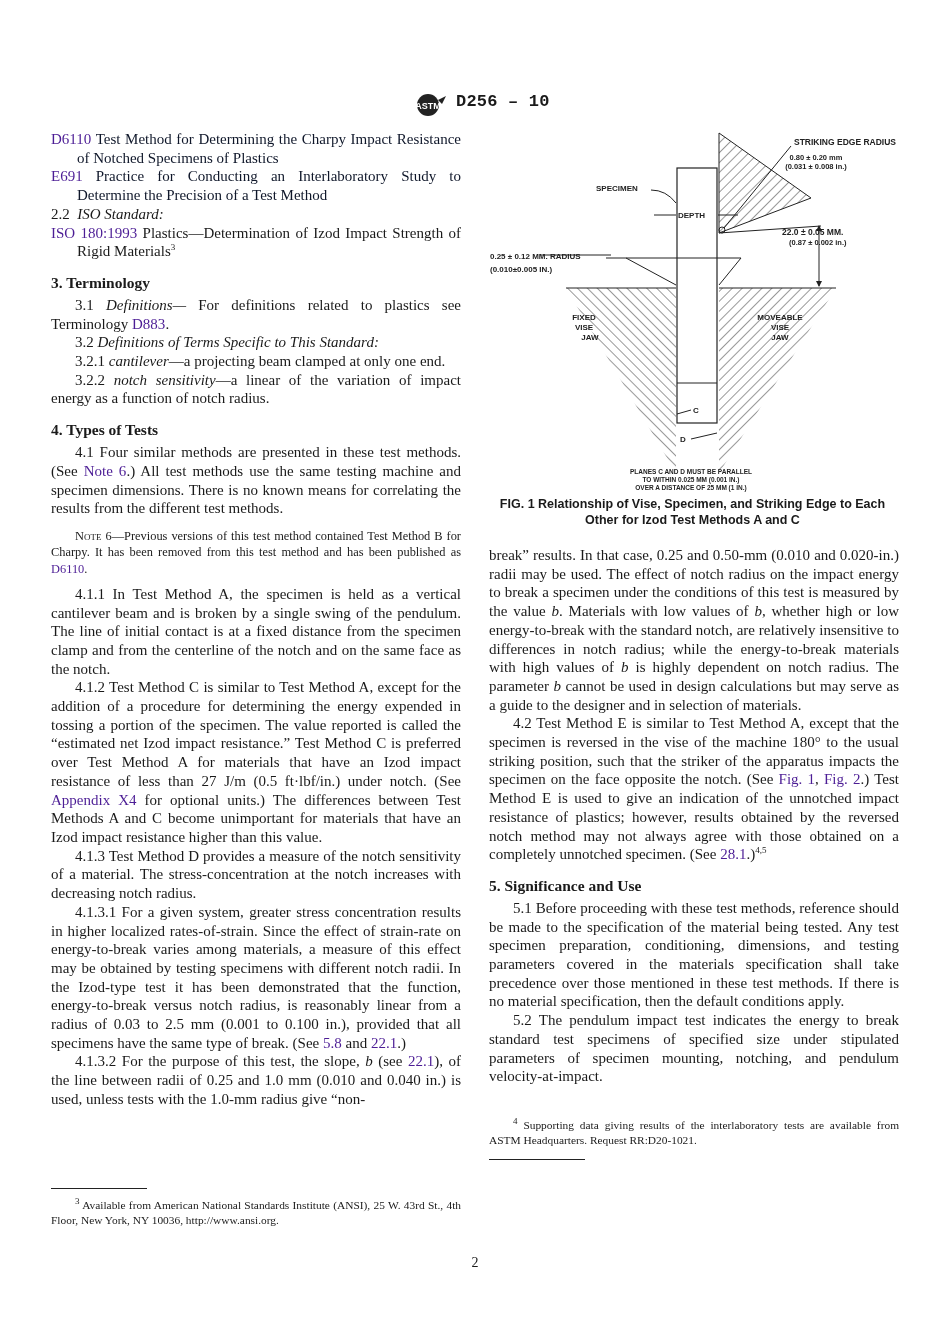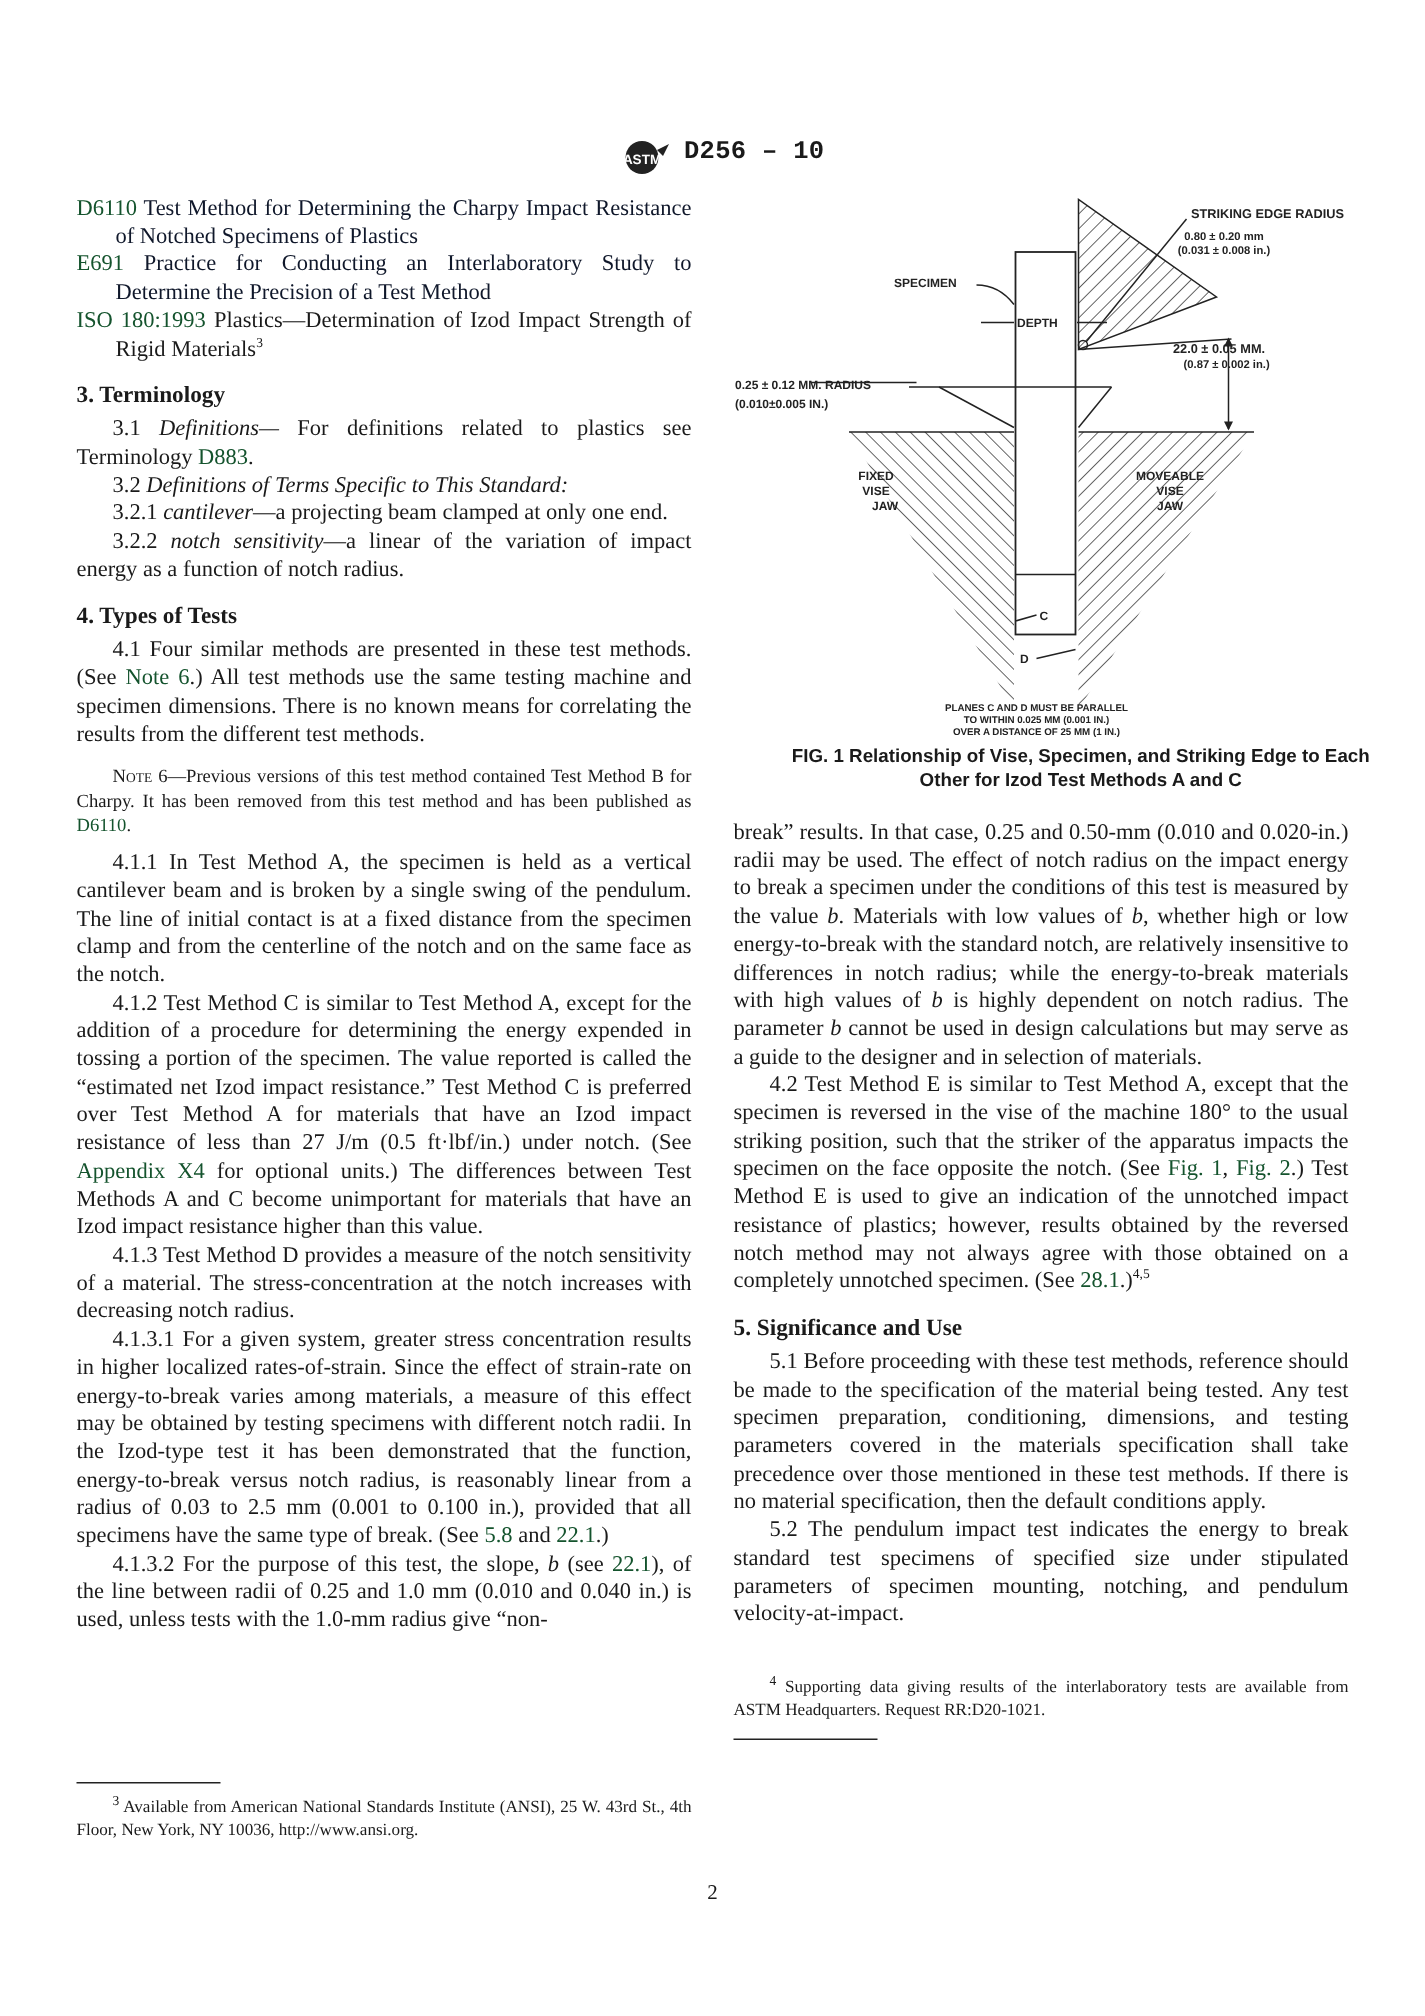--- a/index.html
+++ b/index.html
@@ -8,32 +8,32 @@
   .header { position: absolute; top: 90px; left: 0; width: 867px; height: 30px; }
   .logo { position: absolute; left: 412px; top: 2px; width: 36px; height: 26px; }
   .doc-id { position: absolute; left: 456px; top: 2px; font-family: Liberation Mono, monospace;
             font-weight: bold; font-size: 17px; letter-spacing: 0.2px; }
   .col { position: absolute; font-size: 15px; line-height: 18.7px; text-align: justify; }
   .col-left { left: 51px; top: 130px; width: 410px; }
   .col-right { left: 489px; top: 546px; width: 410px; }
   p { margin: 0; }
   .indent { text-indent: 24px; }
   .hang { padding-left: 26px; text-indent: -26px; }
-  .link { color: #14532d; }
+  .link { color: #4c1d95; }
   .ref-title { color: #0f172a; }
   h3 { font-size: 15.5px; font-weight: bold; margin: 12px 0 4px 0; line-height: 19px; }
   .note { font-size: 12.4px; line-height: 16.3px; margin: 10px 0 8px 0; text-indent: 24px; }
   .smallcaps { font-variant: small-caps; }
   sup { font-size: 9px; line-height: 0; }
   .fn-rule { position: absolute; height: 1px; background: #222; width: 96px; }
   .footnote { position: absolute; font-size: 11.4px; line-height: 14.5px; text-align: justify; }
   .footnote p { text-indent: 24px; }
   .page-num { position: absolute; top: 1255px; left: 0; width: 950px; text-align: center; font-size: 14px; }
   .figure { position: absolute; left: 476px; top: 128px; width: 430px; height: 400px; }
-  .fig-caption { position: absolute; left: 508px; top: 497px; width: 425px; text-align: center;
+  .fig-caption { position: absolute; left: 480px; top: 497px; width: 425px; text-align: center;
                  font-family: "Liberation Sans", "DejaVu Sans", sans-serif; font-weight: bold;
                  font-size: 12.5px; line-height: 15.5px; }
   .dlabel { font-family: "Liberation Sans", "DejaVu Sans", sans-serif; font-weight: bold; fill: #222; }
 </style>
 </head>
 <body>
 
 <div class="header">
   <svg class="logo" viewBox="0 0 36 26">
     <circle cx="16" cy="13" r="11" fill="#222"></circle>
@@ -44,20 +44,24 @@
 </div>
 
 <div class="col col-left">
   <p class="hang">
     <span class="link">D6110</span>
     <span class="ref-title">Test Method for Determining the Charpy Impact Resistance of Notched Specimens of Plastics</span>
   </p>
   <p class="hang">
     <span class="link">E691</span>
     <span class="ref-title">Practice for Conducting an Interlaboratory Study to Determine the Precision of a Test Method</span>
+  </p>
+  <p class="indent" style="text-indent:0;padding-left:0;">
+    <span>2.2</span>&nbsp;
+    <i>ISO Standard:</i>
   </p>
   <p class="hang">
     <span class="link">ISO 180:1993</span>
     <span>Plastics—Determination of Izod Impact Strength of Rigid Materials</span><sup>3</sup>
   </p>
 
   <h3>3. Terminology</h3>
   <p class="indent">
     <span>3.1</span> <i>Definitions—</i><span> For definitions related to plastics see Terminology </span><span class="link">D883</span>.
   </p>

